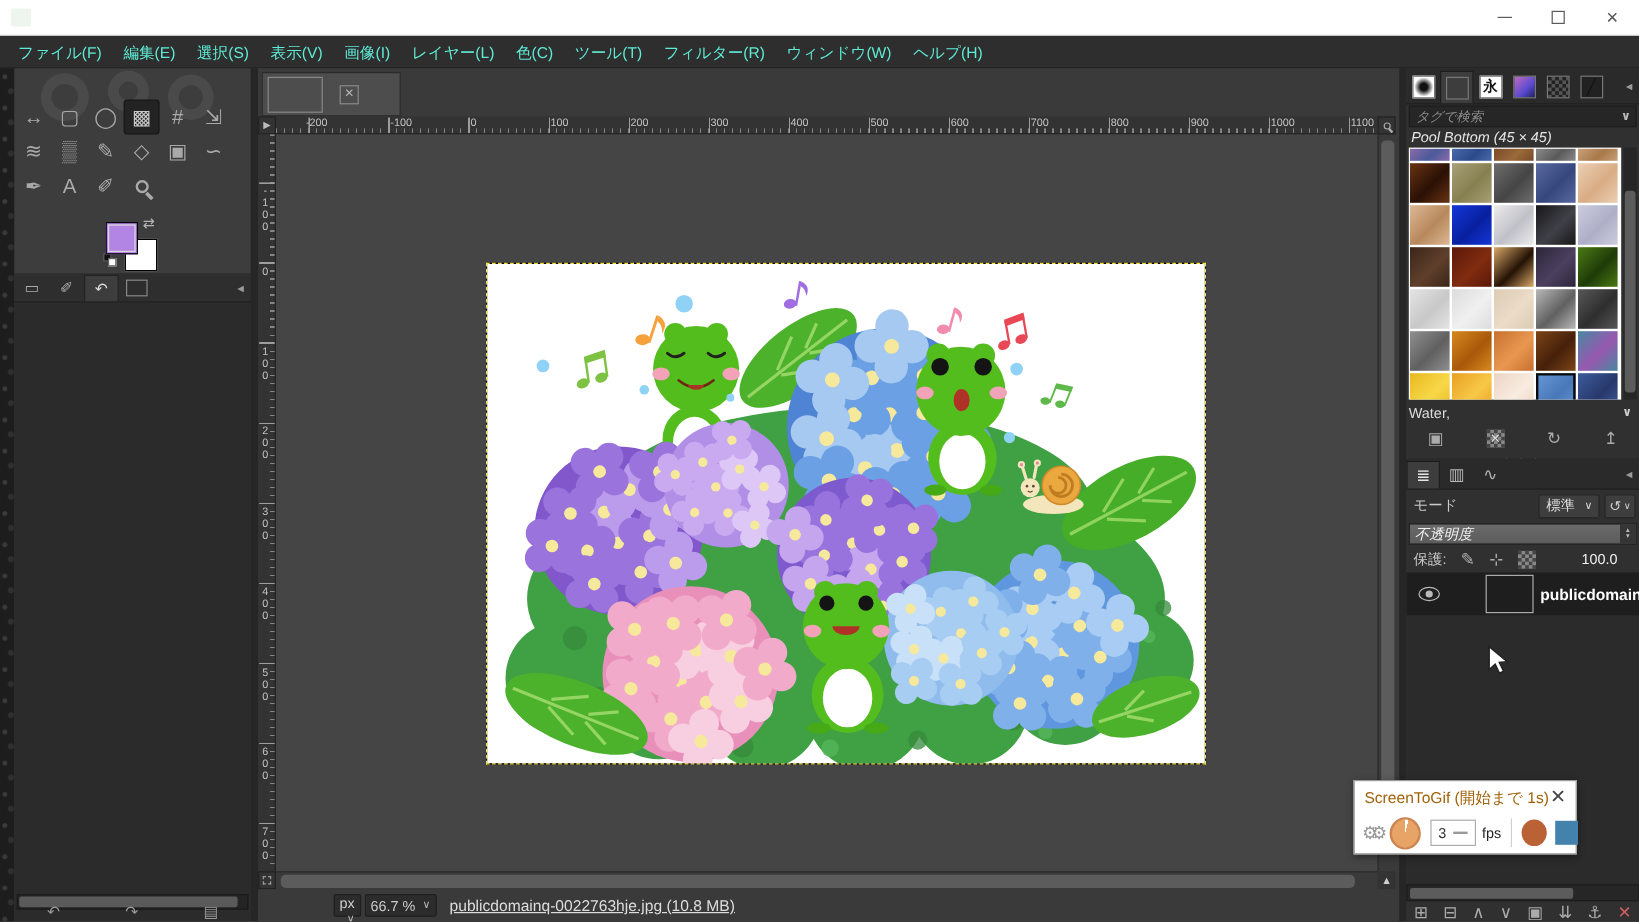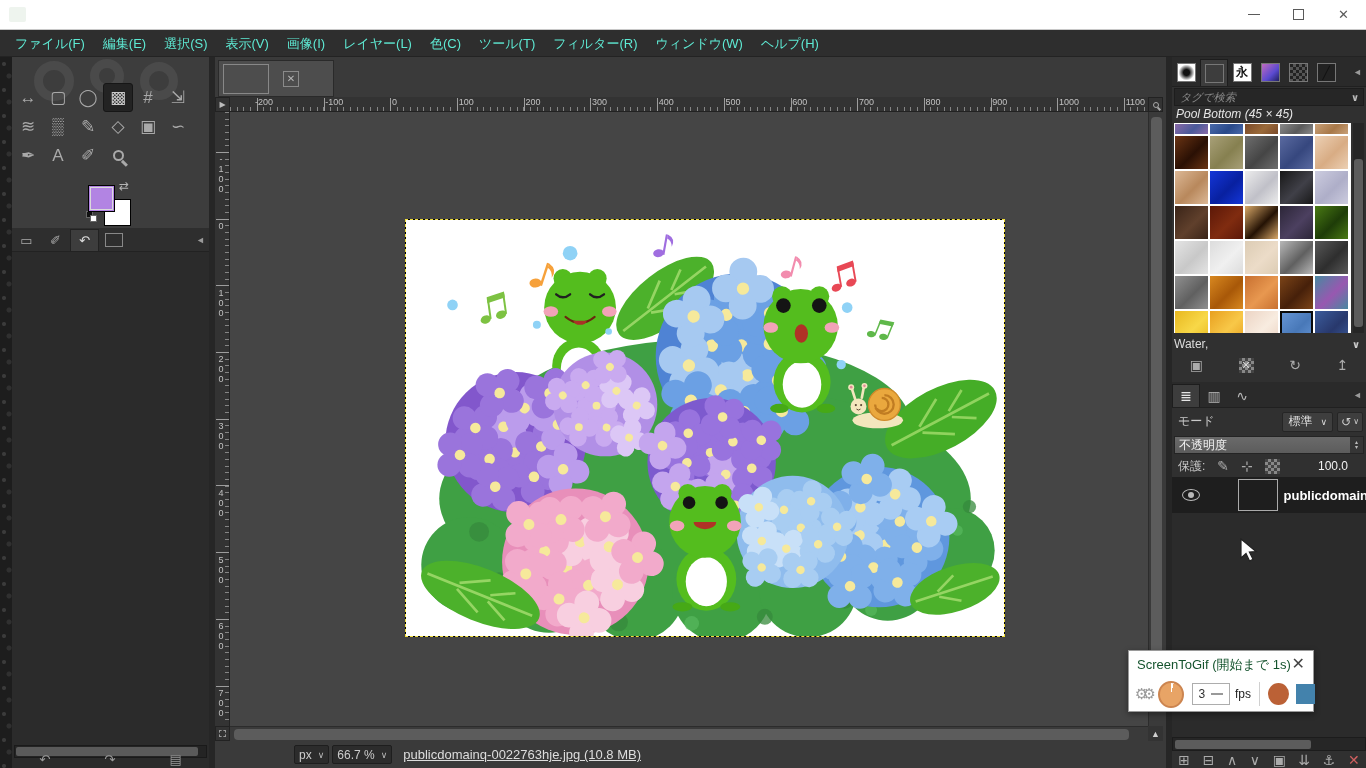--- a/index.html
+++ b/index.html
@@ -82,21 +82,21 @@
   #zoom-corner .mag{width:6px;height:6px;border-width:1.5px;}
   #zoom-corner .mag::after{width:1.5px;height:4px;left:4px;top:4px;}
   #qmask{position:absolute;left:0;top:669px;width:15px;height:15px;background:#333;border:1px solid #222;}
   #qmask::after{content:'';position:absolute;inset:3px;border:1px dashed #999;}
   #canvas-hscroll{position:absolute;left:15px;top:669px;width:918px;height:15px;background:#3a3a3a;border-top:1px solid #2c2c2c;}
   #canvas-hscroll .thumb{position:absolute;left:4px;top:2px;width:895px;height:11px;background:#5c5c5c;border-radius:4px;}
   #nav-btn{position:absolute;left:933px;top:669px;width:15px;height:15px;background:#333;color:#cfcfcf;font-size:9px;display:flex;align-items:center;justify-content:center;}
   #statusbar{position:absolute;left:0;top:684px;width:951px;height:27px;background:#3a3a3a;display:flex;align-items:center;color:#ddd;font-size:13px;}
   .combo{background:#2c2c2c;border:1px solid #1e1e1e;border-radius:2px;height:19px;display:flex;align-items:center;padding:0 4px;color:#ccc;font-size:12px;margin-right:3px;}
   .combo .chev{margin-left:6px;font-size:9px;color:#bbb;}
-  #unit-combo{margin-left:79px;}
+  #unit-combo{margin-left:63px;flex-direction:column;}
   #status-file{margin-left:8px;white-space:nowrap;text-decoration:underline;}
 
   
   #right-splitter{position:absolute;left:1166px;top:57px;width:6px;height:711px;background:#262626;}
   #right-dock{position:absolute;left:1172px;top:57px;width:194px;height:711px;background:#303030;}
   #rtabs{position:absolute;left:0;top:0;width:194px;height:30px;background:#2a2a2a;display:flex;align-items:flex-end;border-bottom:1px solid #202020;}
   .rtab{width:28px;height:27px;display:flex;align-items:center;justify-content:center;}
   .rtab.active{background:#3d3d3d;border:1px solid #1d1d1d;border-bottom:none;}
   .rtab .sw{width:19px;height:19px;border:1px solid #777;display:flex;align-items:center;justify-content:center;font-size:12px;font-weight:bold;color:#111;}
   .sw-brush{background:#fff radial-gradient(circle,#111 3px,#fff 8px);}
@@ -124,38 +124,38 @@
   #dots-divider{position:absolute;left:0;top:320px;width:194px;text-align:center;color:#777;font-size:10px;letter-spacing:3px;}
   #layer-tabs{position:absolute;left:0;top:325px;width:194px;height:26px;background:#2a2a2a;display:flex;align-items:flex-end;border-bottom:1px solid #202020;}
   .ytab{width:28px;height:23px;display:flex;align-items:center;justify-content:center;color:#b5b5b5;font-size:14px;}
   .ytab.active{background:#3d3d3d;border:1px solid #1d1d1d;border-bottom:none;color:#e5e5e5;}
   #mode-row{position:absolute;left:0;top:352px;width:194px;height:25px;display:flex;align-items:center;color:#c9c9c9;font-size:12px;}
   #mode-label{margin-left:6px;}
   #mode-dd{margin-left:auto;background:#3e3e3e;border:1px solid #252525;border-radius:2px;height:20px;display:flex;align-items:center;padding:0 5px;color:#ddd;}
   #mode-dd .chev{margin-left:8px;font-size:9px;}
   #mode-reset{margin:0 3px 0 4px;background:#3e3e3e;border:1px solid #252525;border-radius:2px;height:20px;display:flex;align-items:center;padding:0 3px;color:#ccc;font-size:12px;}
   #opacity-row{position:absolute;left:2px;top:379px;width:190px;height:18px;background:linear-gradient(#6a6a6a,#5c5c5c);border:1px solid #242424;display:flex;align-items:center;color:#f2f2f2;font-size:12px;}
-  #opacity-row .lab{margin-left:4px;}
+  #opacity-row .lab{margin-left:4px;font-style:italic;}
   #opacity-row .val{margin-left:auto;margin-right:2px;margin-top:41px;}
   #opacity-spin{width:13px;height:16px;background:#353535;display:flex;flex-direction:column;align-items:center;justify-content:center;color:#bbb;font-size:6px;line-height:5px;}
   #lock-row{position:absolute;left:0;top:400px;width:194px;height:18px;display:flex;align-items:center;color:#c9c9c9;font-size:12px;gap:12px;}
   #lock-row .lab{margin-left:6px;}
   #layer-row{position:absolute;left:0;top:420px;width:194px;height:36px;background:#1e1e1e;display:flex;align-items:center;}
   .eye{width:20px;height:12px;border:1.5px solid #b9b9b9;border-radius:50%;position:relative;margin-left:10px;}
   .eye::after{content:'';position:absolute;left:5px;top:1.5px;width:6px;height:6px;border-radius:50%;background:#b9b9b9;}
   #layer-thumb{width:44px;height:32px;border:1px solid #aaa;margin-left:38px;}
   #layer-name{color:#fff;font-weight:bold;font-size:13px;margin-left:6px;white-space:nowrap;overflow:hidden;}
   #layers-empty{position:absolute;left:0;top:456px;width:194px;height:224px;background:#2b2b2b;}
   #rdock-hscroll{position:absolute;left:0;top:680px;width:194px;height:14px;background:#262626;border:1px solid #1c1c1c;}
   #rdock-hscroll .thumb{position:absolute;left:2px;top:2px;width:136px;height:9px;background:#5c5c5c;border-radius:2px;}
   #layer-buttons{position:absolute;left:0;top:695px;width:194px;height:16px;display:flex;justify-content:space-around;align-items:center;}
 
   
   #stg{position:absolute;left:1128px;top:650px;width:186px;height:62px;background:#fff;border:1px solid #9a9a9a;box-shadow:0 2px 6px rgba(0,0,0,.4);}
-  #stg-title{position:absolute;left:8px;top:5px;font-size:13px;color:#14532d;}
+  #stg-title{position:absolute;left:8px;top:5px;font-size:13px;color:#a16207;}
   #stg-close{position:absolute;right:8px;top:3px;color:#444;font-size:16px;font-weight:300;}
   #stg-row{position:absolute;left:0;top:26px;width:186px;height:34px;display:flex;align-items:center;}
   #stg-gears{color:#9a9a9a;font-size:15px;margin-left:6px;letter-spacing:-6px;}
   #stg-timer{width:27px;height:27px;border-radius:50%;margin-left:8px;border:2px solid #cc8550;background:conic-gradient(#fff 0 14deg,#e8a466 14deg 360deg);}
   #stg-fps-box{width:40px;height:22px;border:1px solid #adadad;margin-left:8px;display:flex;align-items:center;}
   #stg-fps-box input{width:18px;border:none;outline:none;font-size:12px;color:#333;text-align:center;background:transparent;}
   #stg-fps-box .slider{width:12px;height:2px;background:#999;}
   #stg-fps-label{font-size:12px;color:#222;margin-left:5px;}
   #stg-sep{width:1px;height:24px;background:#d0d0d0;margin-left:8px;}
   #stg-orange{width:22px;height:22px;border-radius:50%;background:#bb6136;margin-left:8px;}

